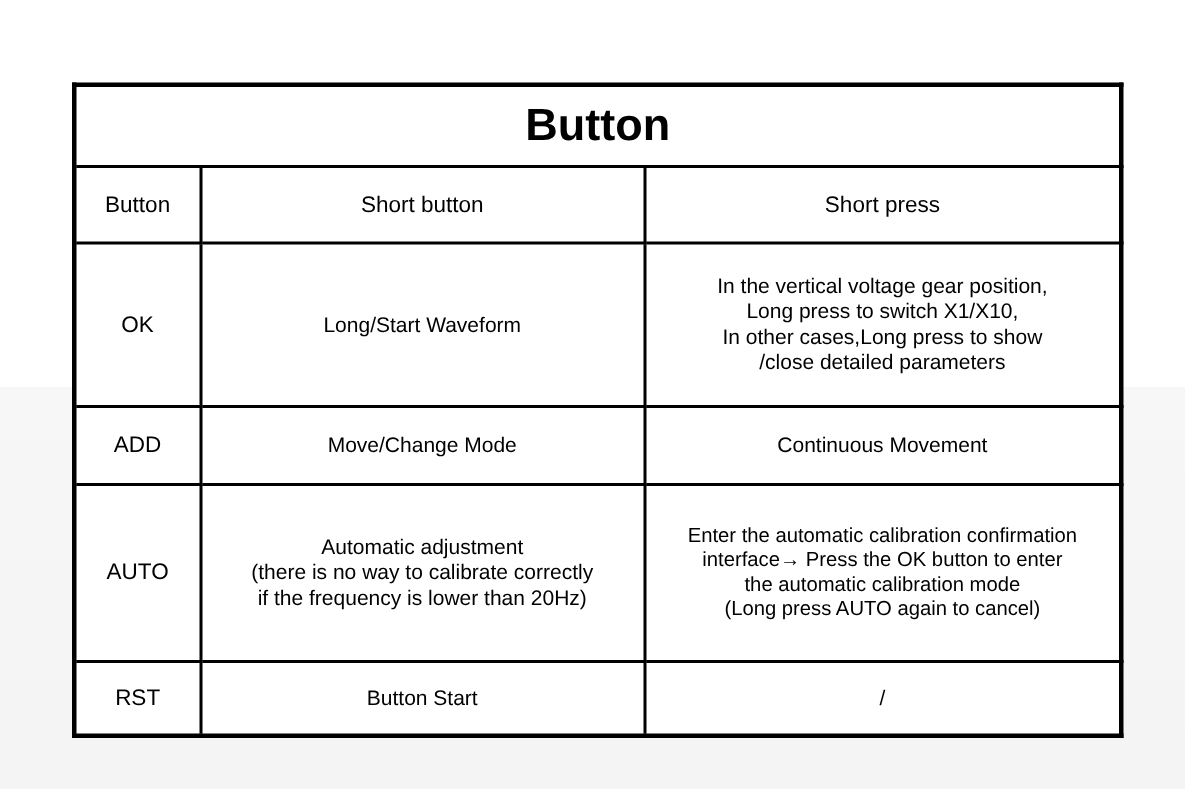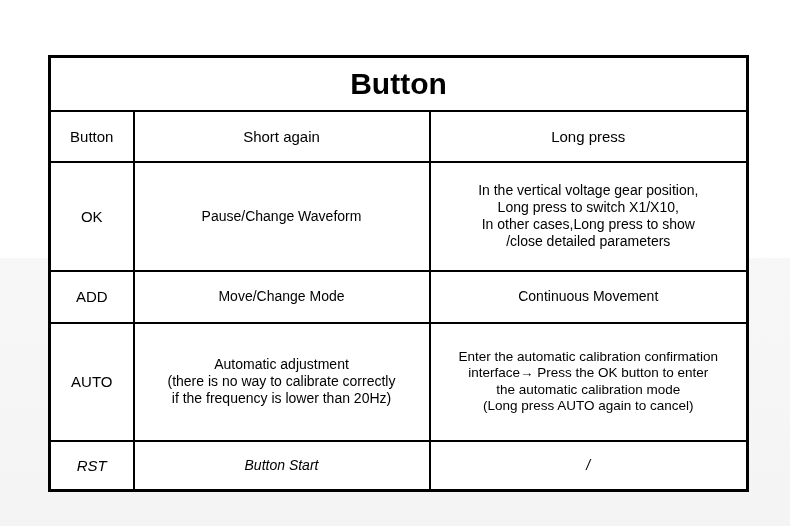--- a/index.html
+++ b/index.html
@@ -61,45 +61,45 @@
     font-size: 13.5px !important;
     line-height: 16.5px !important;
   }
   .r-title { height: 41px; }
   .r-head  { height: 38px; }
   .r-sel   { height: 53px; }
   .r-ok    { height: 82px; }
   .r-add   { height: 39px; }
   .r-dis   { height: 42px; }
   .r-auto  { height: 89px; }
-  .r-rst   { height: 37px; font-style: italic; }
+  .r-rst   { height: 37px; }
 </style>
 </head>
 <body>
 
 <div class="bg-band"></div>
 
 <table class="manual">
   <colgroup>
     <col style="width:84px">
     <col style="width:296px">
     <col style="width:318px">
   </colgroup>
   <tbody>
     <tr class="r-title">
       <th colspan="3" class="title-cell">Button</th>
     </tr>
     <tr class="r-head">
       <th class="head-cell">Button</th>
-      <th class="head-cell">Short again</th>
-      <th class="head-cell">Long press</th>
+      <th class="head-cell">Short button</th>
+      <th class="head-cell">Short press</th>
     </tr>
     <tr class="r-ok">
       <td class="btn-cell">OK</td>
-      <td>Pause/Change Waveform</td>
+      <td>Long/Start Waveform</td>
       <td>In the vertical voltage gear position,
 Long press to switch X1/X10,
 In other cases,Long press to show
 /close detailed parameters</td>
     </tr>
     <tr class="r-add">
       <td class="btn-cell">ADD</td>
       <td>Move/Change Mode</td>
       <td>Continuous Movement</td>
     </tr>

